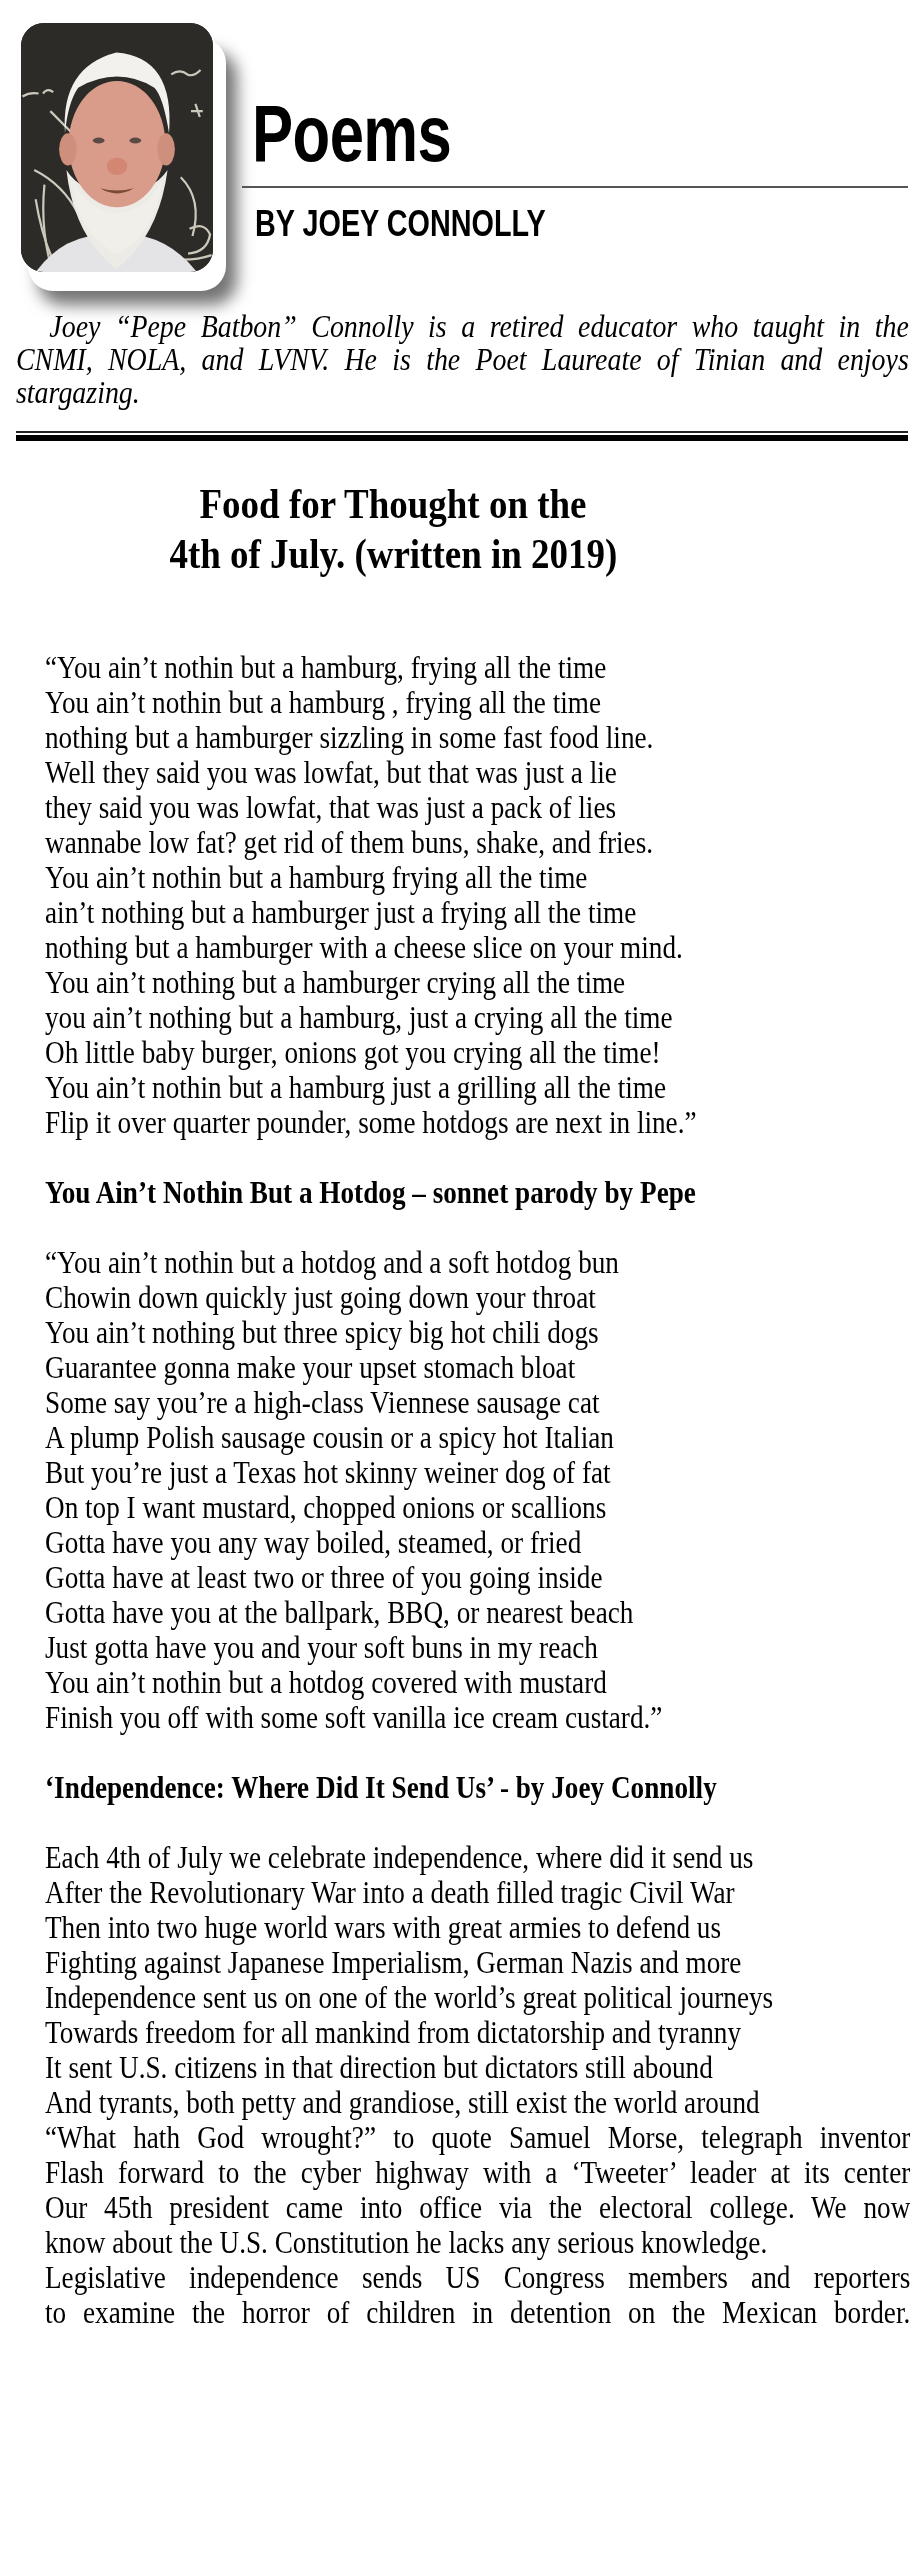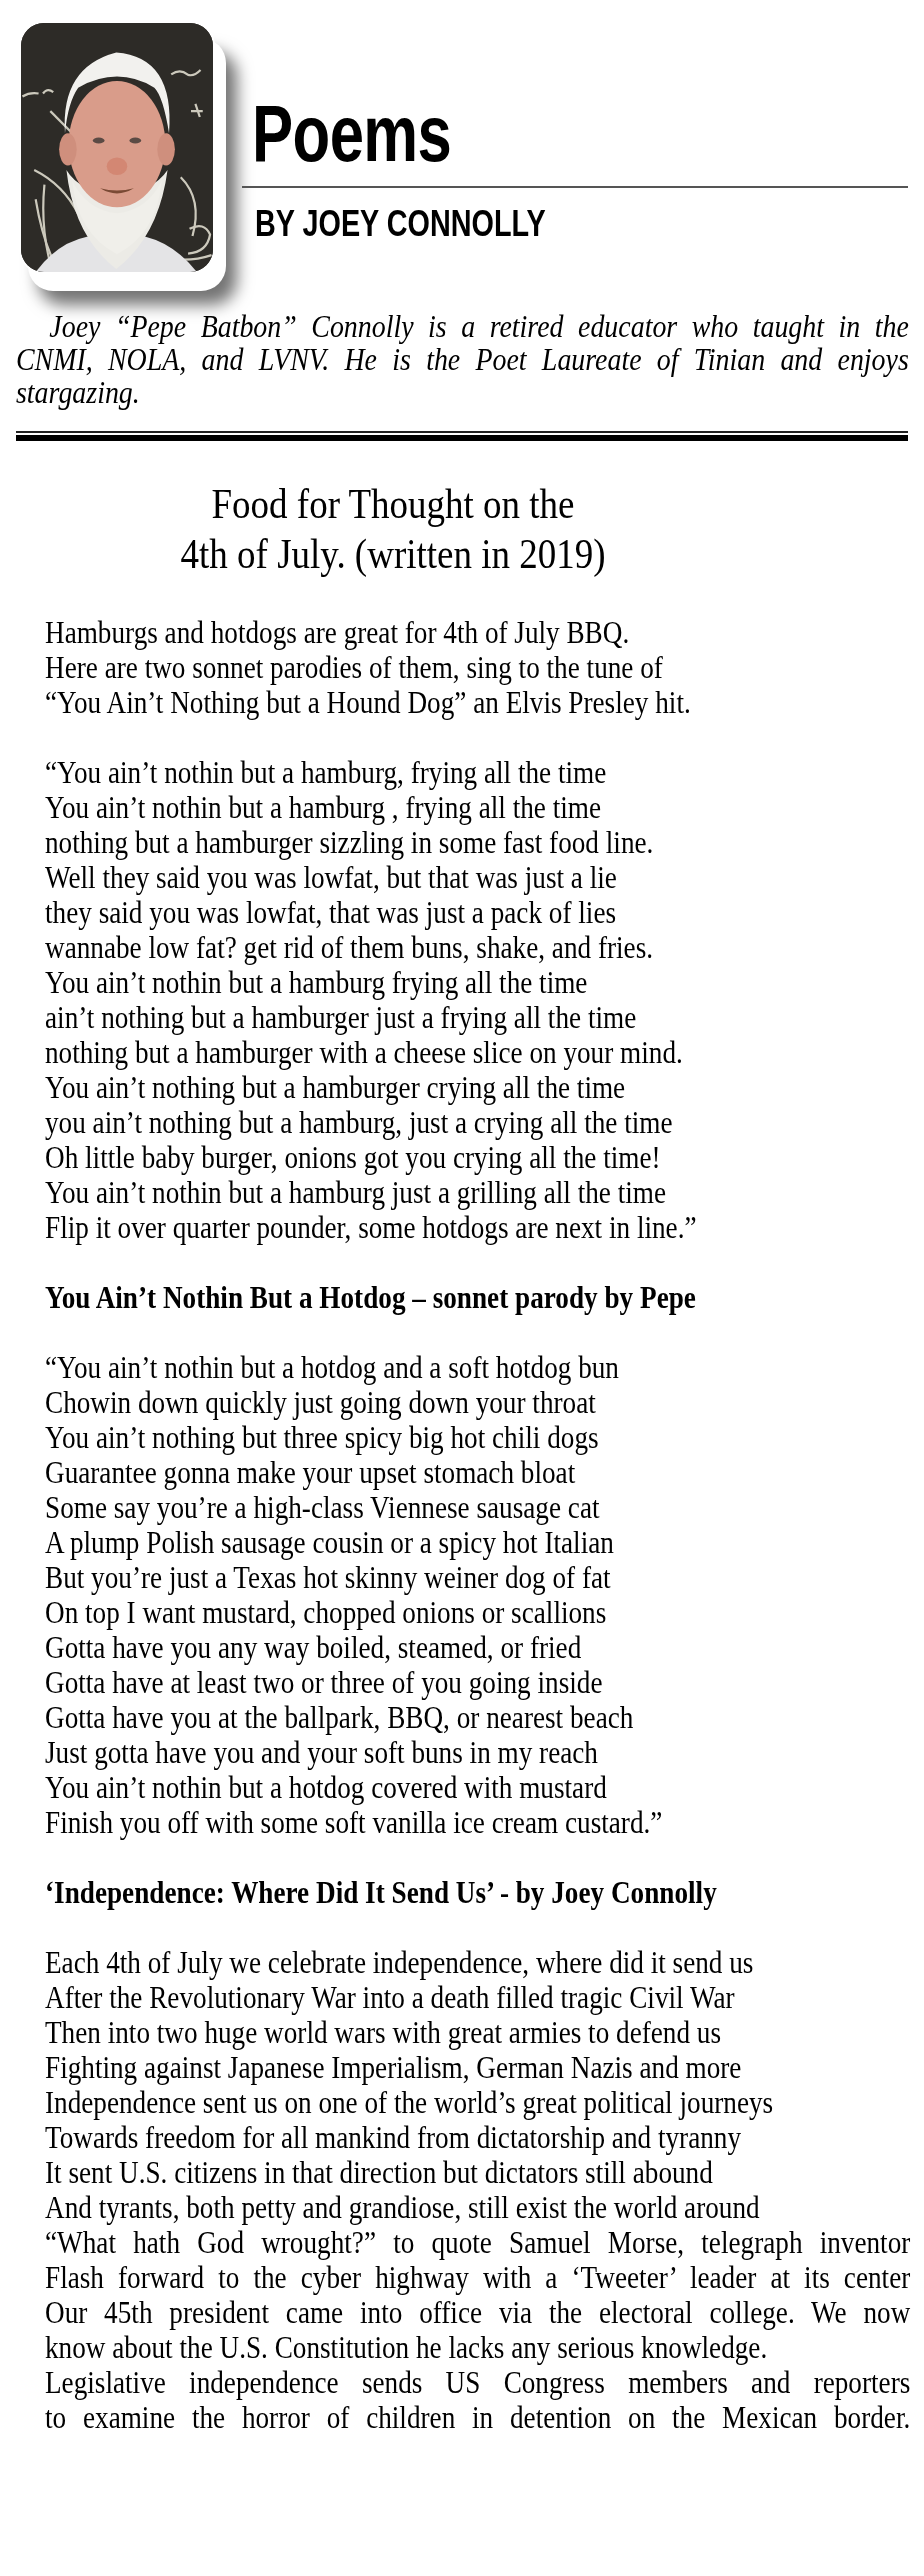--- a/index.html
+++ b/index.html
@@ -93,21 +93,21 @@
     width: 892px; height: 5.9px;
     background: #000;
   }
 
   
   .article-title {
     position: absolute;
     left: 0; top: 479px;
     width: 786px;
     text-align: center;
-    font-weight: normal;
+    font-weight: bold;
     font-size: 43px;
     line-height: 50px;
   }
   .article-title span {
     display: inline-block;
     transform: scaleX(0.86);
     white-space: nowrap;
   }
 
   
@@ -186,25 +186,20 @@
 
 <div class="divider-thin"></div>
 <div class="divider-thick"></div>
 
 <div class="article-title">
   <span>Food for Thought on the</span><br>
   <span>4th of July. (written in 2019)</span>
 </div>
 
 <div class="body-text">
-  <div>
-    <span class="line">Hamburgs and hotdogs are great for 4th of July BBQ.</span>
-    <span class="line">Here are two sonnet parodies of them, sing to the tune of</span>
-    <span class="line">“You Ain’t Nothing but a Hound Dog” an Elvis Presley hit.</span>
-  </div>
   <span class="blank"></span>
 
   <div>
     <span class="line">“You ain’t nothin but a hamburg, frying all the time</span>
     <span class="line">You ain’t nothin but a hamburg , frying all the time</span>
     <span class="line">nothing but a hamburger sizzling in some fast food line.</span>
     <span class="line">Well they said you was lowfat, but that was just a lie</span>
     <span class="line">they said you was lowfat, that was just a pack of lies</span>
     <span class="line">wannabe low fat? get rid of them buns, shake, and fries.</span>
     <span class="line">You ain’t nothin but a hamburg frying all the time</span>

